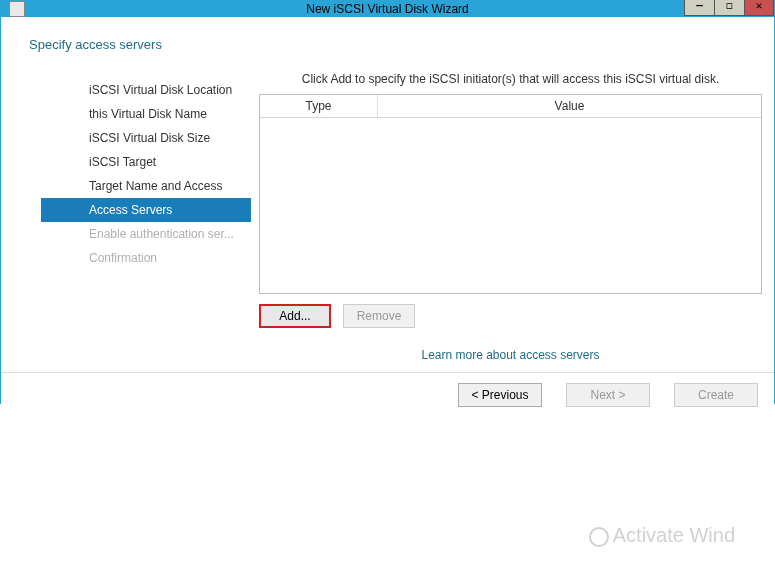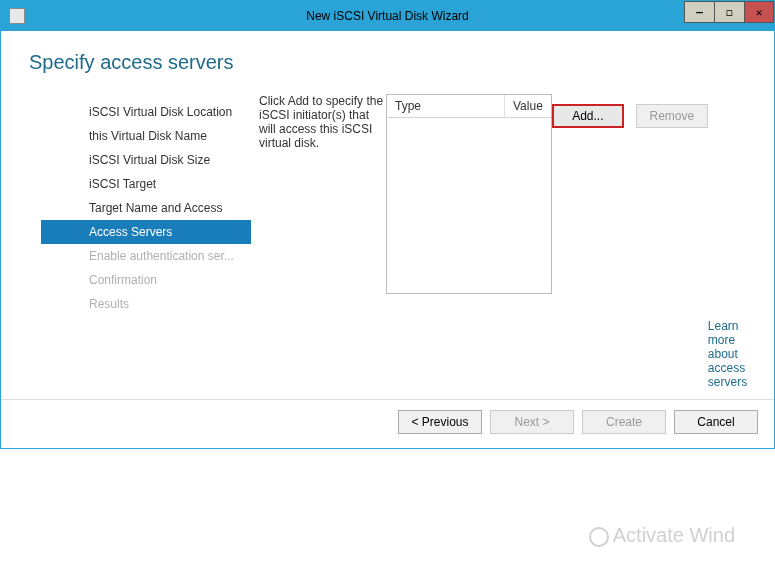--- a/index.html
+++ b/index.html
@@ -6,21 +6,21 @@
     body {
       font-family: "Segoe UI", Tahoma, sans-serif;
       font-size: 12px;
       background: #fff;
       width: 775px;
       height: 565px;
       overflow: hidden;
     }
     .window {
       width: 775px;
-      height: 449px;
+      height: 404px;
       border: 1px solid #2aa3d6;
       display: flex;
       flex-direction: column;
     }
     .titlebar {
       height: 30px;
       background: #2aa3d6;
       display: flex;
       align-items: center;
       position: relative;
@@ -64,21 +64,21 @@
       background: #fff;
       display: flex;
       flex-direction: column;
       padding: 0;
     }
     .page-header {
       padding: 20px 28px 10px 28px;
     }
     .page-title {
       color: #1e6b8a;
-      font-size: 20px;
+      font-size: 13px;
       font-weight: 400;
     }
     .body-area {
       display: flex;
       flex: 1;
       padding: 10px 12px 0 0;
     }
     .sidebar {
       width: 210px;
       padding-top: 6px;
@@ -97,22 +97,23 @@
       background: #197db9;
       color: #fff;
     }
     .sidebar-item.disabled {
       color: #b0b0b0;
       cursor: default;
     }
     .main {
       flex: 1;
       display: flex;
-      flex-direction: row;
+      flex-direction: column;
       padding-left: 8px;
+      text-align: center;
     }
     .instruction {
       font-size: 12px;
       color: #333;
       margin-bottom: 8px;
     }
     .table-wrap {
       border: 1px solid #bcbcbc;
       height: 200px;
       background: #fff;
@@ -162,21 +163,21 @@
       font-size: 12px;
       margin-top: auto;
       padding: 20px 0 10px 0;
       cursor: pointer;
     }
     .footer {
       border-top: 1px solid #ddd;
       padding: 10px 16px 14px 0;
       display: flex;
       justify-content: flex-end;
-      gap: 8px;
+      gap: 24px;
     }
     .footer .btn { min-width: 84px; }
     .watermark {
       position: absolute;
       right: 40px;
       bottom: 18px;
       color: rgba(120,120,120,0.35);
       font-size: 20px;
       pointer-events: none;
     }
@@ -213,21 +214,20 @@
     <div class="body-area">
       <div class="sidebar">
         <div class="sidebar-item">iSCSI Virtual Disk Location</div>
         <div class="sidebar-item">this Virtual Disk Name</div>
         <div class="sidebar-item">iSCSI Virtual Disk Size</div>
         <div class="sidebar-item">iSCSI Target</div>
         <div class="sidebar-item">Target Name and Access</div>
         <div class="sidebar-item active">Access Servers</div>
         <div class="sidebar-item disabled">Enable authentication ser...</div>
         <div class="sidebar-item disabled">Confirmation</div>
-        <div class="sidebar-item disabled">Results</div>
       </div>
 
       <div class="main">
         <div class="instruction">Click Add to specify the iSCSI initiator(s) that will access this iSCSI virtual disk.</div>
 
         <div class="table-wrap">
           <div class="table-header">
             <div class="th type">Type</div>
             <div class="th value">Value</div>
           </div>
@@ -240,20 +240,19 @@
         </div>
 
         <div class="link">Learn more about access servers</div>
       </div>
     </div>
 
     <div class="footer">
       <div class="btn">&lt; Previous</div>
       <div class="btn disabled">Next &gt;</div>
       <div class="btn disabled">Create</div>
-      <div class="btn">Cancel</div>
     </div>
   </div>
 </div>
 
 <div class="watermark">
   <span class="watermark-icon"></span><span>Activate Wind</span>
 </div>
 
 </body></html>

